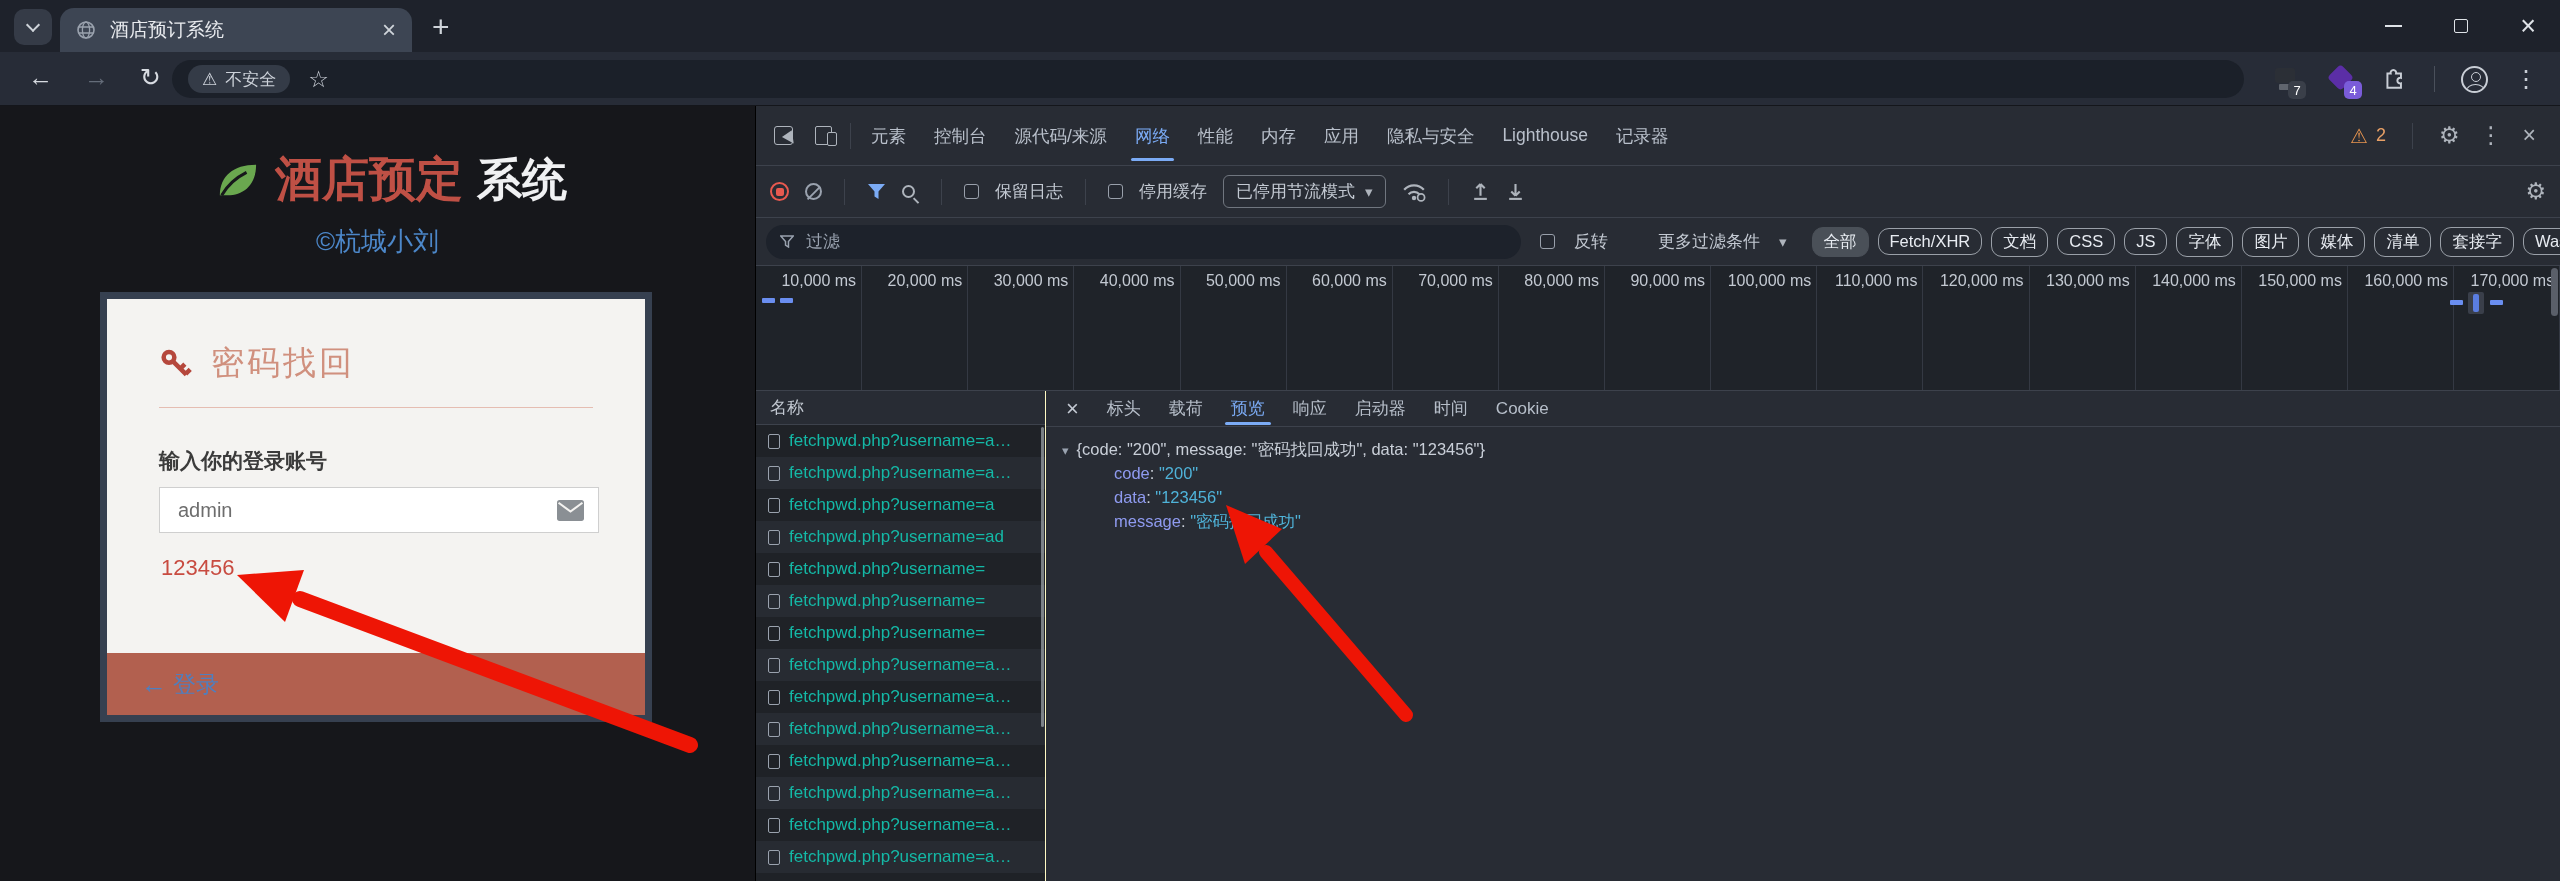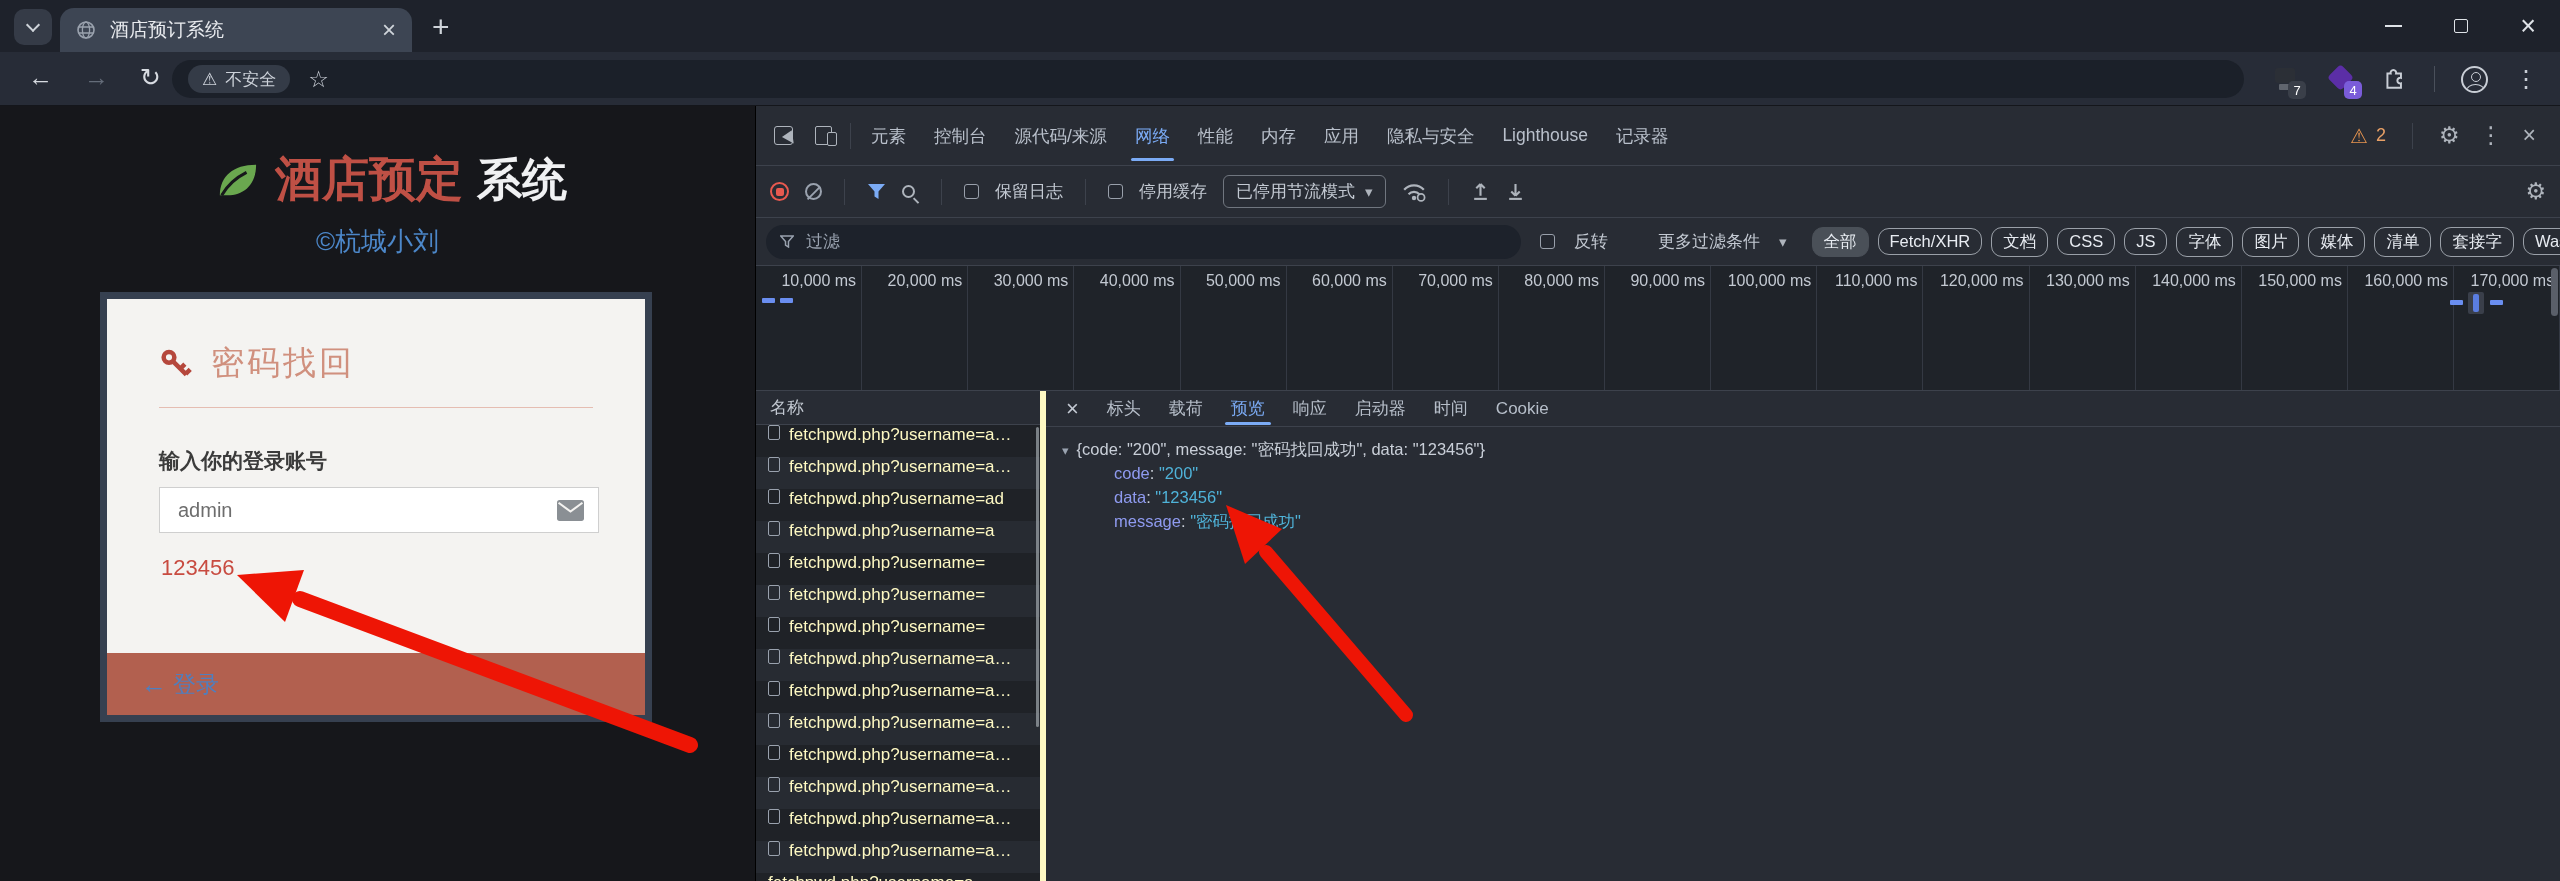--- a/index.html
+++ b/index.html
@@ -98,23 +98,23 @@
   .chip.active{background:#4a5058;border-color:#4a5058;}
 
   .dt-timeline{height:125px;border-bottom:1px solid #3d424c;background:#1f2329;position:relative;display:flex;}
   .tl-cell{flex:1;border-right:1px solid #343943;font-size:16px;color:#c3c9d2;text-align:right;padding:6px 5px 0 16px;white-space:nowrap;overflow:hidden;}
   .tl-mark{position:absolute;height:5px;width:13px;background:#6a8ef0;border-radius:1px;}
   .tl-bar-wrap{position:absolute;left:1712px;top:26px;width:16px;height:22px;background:#3a3f4a;border-radius:2px;}
   .tl-bar{position:absolute;left:5px;top:2px;width:6px;height:18px;background:#5a7de0;border-radius:2px;}
   .dt-scrollpiece{position:absolute;right:2px;top:2px;width:7px;height:48px;background:#5a5f69;border-radius:4px;}
 
   .dt-main{display:flex;height:490px;}
-  .req-panel{width:290px;flex:none;border-right:6px solid #fef9c3;position:relative;overflow:hidden;}
+  .req-panel{width:290px;flex:none;border-right:1px solid #fef9c3;position:relative;overflow:hidden;}
   .req-header{height:34px;border-bottom:1px solid #3d424c;display:flex;align-items:center;padding-left:14px;font-size:17px;color:#c3c9d2;}
-  .req-row{height:32px;display:flex;align-items:flex-start;gap:9px;padding-left:12px;font-size:17px;color:#fef9c3;white-space:nowrap;overflow:hidden;}
+  .req-row{height:32px;display:flex;align-items:center;gap:9px;padding-left:12px;font-size:17px;color:#14b8a6;white-space:nowrap;overflow:hidden;}
   .req-row:nth-child(odd){background:#272b32;}
   .req-row:nth-child(even){background:#1f2227;}
   .doc-icon{width:12px;height:15px;border:1.6px solid #9aa2ae;border-radius:2px;flex:none;}
   .req-scroll{position:absolute;right:1px;top:36px;width:3px;height:300px;background:#9aa0a6;opacity:.75;border-radius:2px;}
 
   .preview-panel{flex:1;display:flex;flex-direction:column;overflow:hidden;}
   .pv-tabs{height:36px;border-bottom:1px solid #3d424c;display:flex;align-items:center;padding-left:6px;}
   .pv-close{color:#c3c9d2;font-size:22px;padding:0 14px;}
   .pv-tab{padding:0 14px;font-size:17px;color:#b6bec9;height:36px;display:flex;align-items:center;position:relative;}
   .pv-tab.active{color:#7babf5;}
@@ -349,25 +349,25 @@
         <div class="req-row">
             <span class="doc-icon"></span>
             <span>fetchpwd.php?username=a…</span>
           </div>
         <div class="req-row">
             <span class="doc-icon"></span>
             <span>fetchpwd.php?username=a…</span>
           </div>
         <div class="req-row">
             <span class="doc-icon"></span>
+            <span>fetchpwd.php?username=a</span>
+          </div>
+        <div class="req-row">
+            <span class="doc-icon"></span>
             <span>fetchpwd.php?username=ad</span>
-          </div>
-        <div class="req-row">
-            <span class="doc-icon"></span>
-            <span>fetchpwd.php?username=a</span>
           </div>
         <div class="req-row">
             <span class="doc-icon"></span>
             <span>fetchpwd.php?username=</span>
           </div>
         <div class="req-row">
             <span class="doc-icon"></span>
             <span>fetchpwd.php?username=</span>
           </div>
         <div class="req-row">

